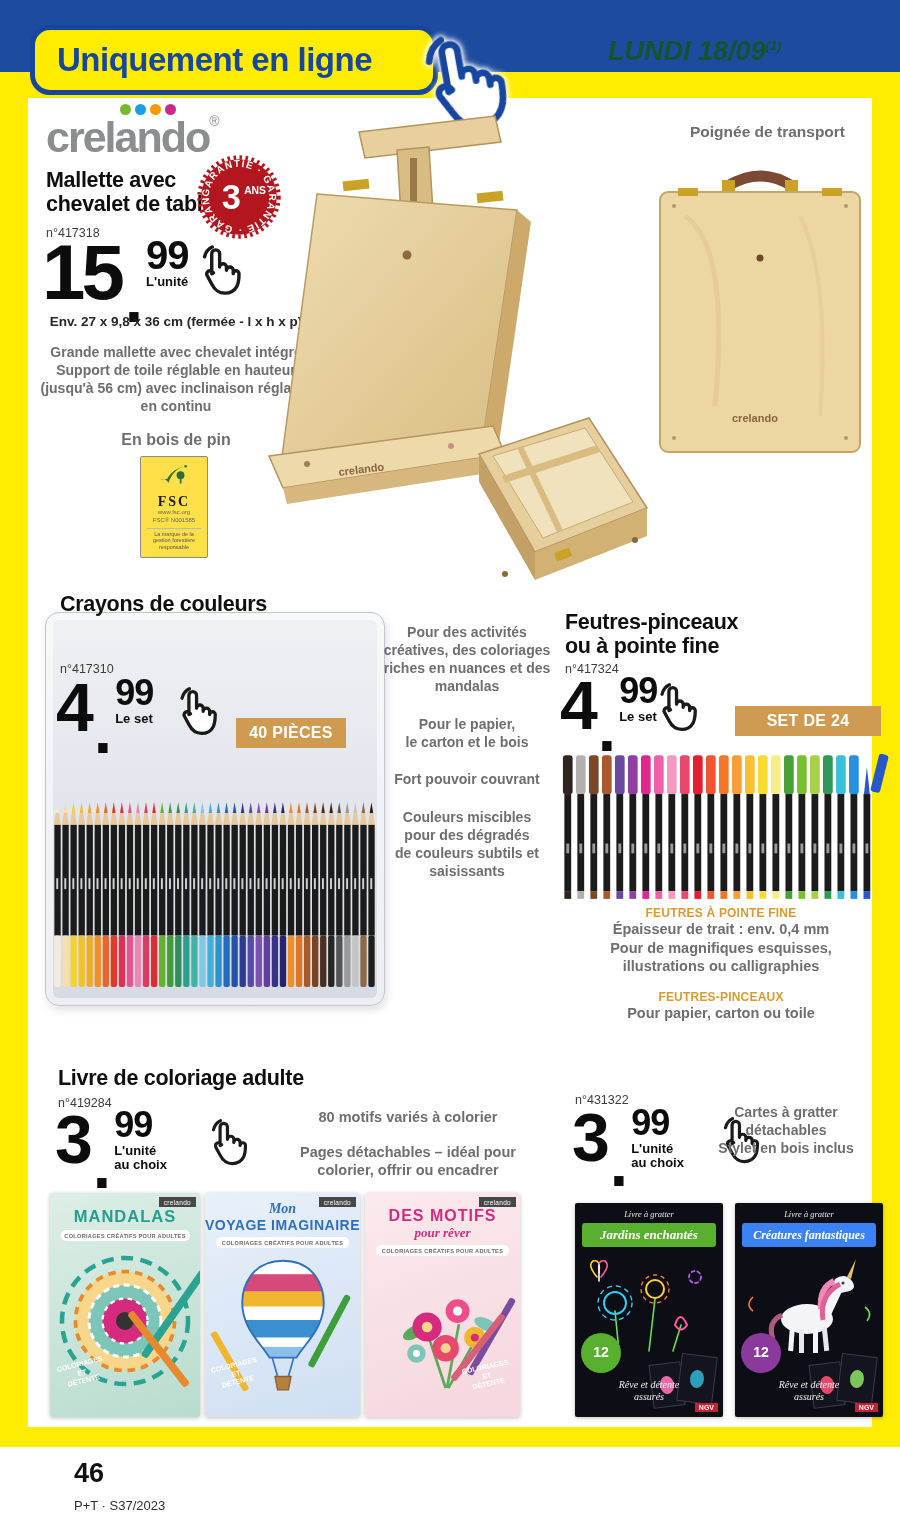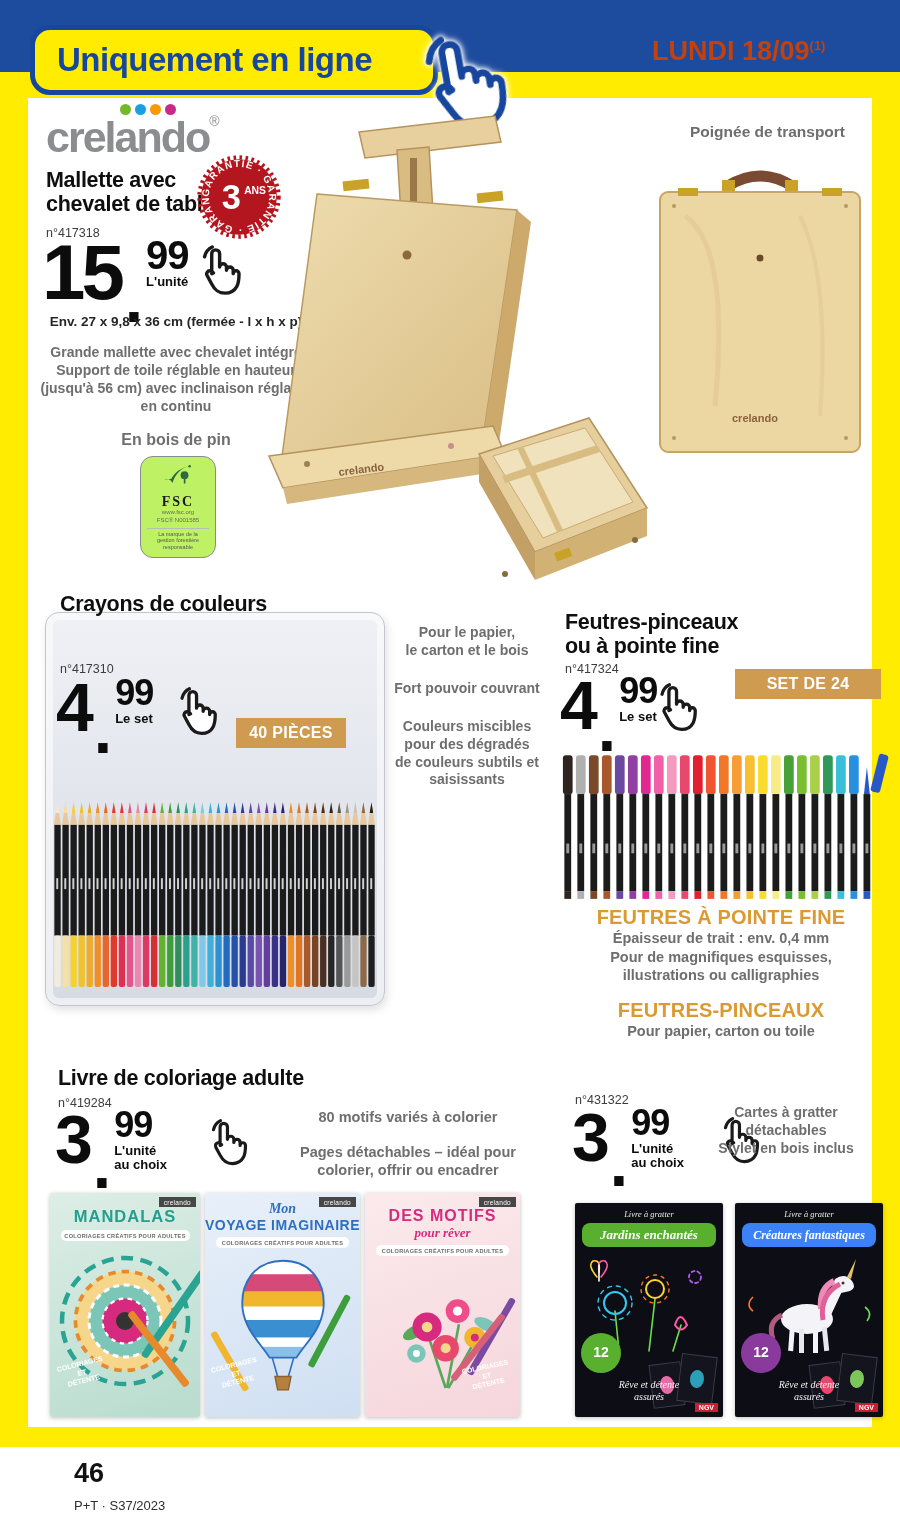--- a/index.html
+++ b/index.html
@@ -8,21 +8,21 @@
   .abs{position:absolute;}
   .pre{white-space:pre-line;}
 
   
   .frame{position:absolute;left:0;top:72px;width:900px;height:1375px;background:#ffec00;}
   .top-blue{position:absolute;left:0;top:0;width:900px;height:72px;background:#1d4b9e;}
   .panel{position:absolute;left:28px;top:98px;width:844px;height:1329px;background:#fff;}
   .pill{position:absolute;left:30px;top:25px;width:408px;height:70px;background:#ffec00;
         border:5px solid #17469e;border-radius:20px;display:flex;align-items:center;
         padding-left:22px;box-sizing:border-box;font-size:33px;font-weight:900;color:#17469e;letter-spacing:-.5px;}
-  .date{position:absolute;left:652px;top:36px;color:#c2410c;font-size:27px;font-weight:900;}
+  .date{position:absolute;left:608px;top:36px;color:#14532d;font-size:27px;font-weight:900;font-style:italic;}
   .date sup{font-size:13px;font-weight:700;}
 
   
   .logo{position:absolute;left:46px;top:104px;height:64px;}
   .logo-text{font-size:43px;font-weight:700;color:#8b8d90;letter-spacing:-2px;line-height:1;display:inline-block;padding-top:12px;}
   .reg{font-size:14px;color:#8b8d90;vertical-align:26px;}
   .dots{position:absolute;left:74px;top:0;display:flex;gap:4px;}
   .dot{width:11px;height:11px;border-radius:50%;display:inline-block;}
 
   .prod-title{font-weight:900;color:#0f0f0f;font-size:21.5px;line-height:1.12;letter-spacing:-.3px;white-space:pre-line;}
@@ -34,44 +34,44 @@
   .p-cents{font-size:40px;line-height:.85;letter-spacing:-1px;}
   .p-unit{font-size:13px;font-weight:800;margin-top:3px;line-height:1.1;}
   .price-sm .p-int{font-size:68px;}
   .price-sm .p-cents{font-size:36px;}
   .hand{color:#1a1a1a;}
   .banner-hand{color:#17469e;filter:drop-shadow(0 0 3px #fff) drop-shadow(0 0 2px #fff);}
 
   .gray{color:#6e6e6e;font-weight:800;text-align:center;font-size:14.5px;line-height:1.28;}
   .dims{font-size:13.5px;font-weight:800;color:#262626;text-align:center;}
   .badge-tan{background:#cf9b50;color:#fff;font-weight:900;font-size:16px;text-align:center;padding:6px 0;letter-spacing:.3px;}
-  .orange-h{color:#db9a30;font-weight:900;font-size:20px;text-align:center;letter-spacing:.2px;}
-
-  .fsc-box{position:absolute;left:140px;top:456px;width:76px;height:102px;border:1.5px solid #8a8a8a;
-           border-radius:13px;background:#bef264;text-align:center;box-sizing:border-box;padding-top:6px;}
+  .orange-h{color:#db9a30;font-weight:900;font-size:12px;text-align:center;letter-spacing:.2px;}
+
+  .fsc-box{position:absolute;left:140px;top:456px;width:68px;height:102px;border:1.5px solid #8a8a8a;
+           border-radius:2px;background:#fde047;text-align:center;box-sizing:border-box;padding-top:6px;}
   .fsc-acronym{font-family:"Liberation Serif",serif;font-weight:700;font-size:14px;letter-spacing:2px;color:#1a1a1a;line-height:1;}
   .fsc-small{font-size:6px;color:#666;line-height:1.3;}
   .fsc-tiny{font-size:5.5px;color:#555;line-height:1.25;border-top:1px solid #bbb;margin:3px 6px 0;padding-top:2px;}
 
   .tin{background:linear-gradient(180deg,#eff1f5 0%,#e3e6ed 45%,#d6dae2 100%);
        border:1px solid #c2c5ce;border-radius:14px;
        box-shadow:inset 0 0 0 7px rgba(255,255,255,.55),2px 4px 8px rgba(0,0,0,.12);}
 
   .cover{position:absolute;overflow:hidden;border-radius:2px;box-shadow:0 1px 4px rgba(0,0,0,.25);box-sizing:border-box;}
   .tag{position:absolute;top:4px;right:4px;background:#474747;color:#fff;font-size:6.5px;padding:1.5px 5px;letter-spacing:.3px;}
   .c-title{margin-top:14px;text-align:center;font-weight:900;font-size:16.5px;letter-spacing:1px;}
   .c-script{font-family:"Liberation Serif",serif;font-style:italic;font-weight:700;text-align:center;}
   .band{background:#fff;border-radius:5px;font-size:5.6px;color:#6a6a6a;font-weight:700;text-align:center;
         padding:2.5px 0;margin:4px auto 0;width:86%;letter-spacing:.3px;}
   .badge-circle{position:absolute;border-radius:50%;color:#fff;font-weight:800;display:flex;align-items:center;
         justify-content:center;text-align:center;white-space:pre-line;line-height:1.25;}
   .scratch{background:#0d0d16;color:#fff;}
   .scratch .hdr{font-size:8.5px;text-align:center;margin-top:6px;font-family:"Liberation Serif",serif;font-style:italic;color:#e8e8e8;}
   .ribbon{margin:4px auto 0;width:91%;height:24px;display:flex;align-items:center;justify-content:center;
-        font-family:"Liberation Serif",serif;font-style:italic;font-weight:700;font-size:13px;border-radius:8px;color:#fff;}
+        font-family:"Liberation Serif",serif;font-style:italic;font-weight:700;font-size:13px;border-radius:3px;color:#fff;}
   .scr-footer{position:absolute;bottom:14px;width:100%;text-align:center;font-family:"Liberation Serif",serif;
         font-style:italic;font-size:10px;white-space:pre-line;line-height:1.2;color:#f2f2f2;}
   .ngv{position:absolute;right:5px;bottom:5px;background:#c81e32;color:#fff;font-size:7px;font-weight:700;padding:1px 4px;}
   .mini-card{position:absolute;background:#14141e;border:1px solid #3a3a4a;}
   .mini-dot{position:absolute;left:50%;top:50%;width:14px;height:18px;border-radius:50%;transform:translate(-50%,-50%);}
 
   .page-num{font-size:27px;font-weight:900;color:#111;}
   .edition{font-size:13px;color:#2e2e2e;}
 </style>
 </head>
@@ -425,20 +425,24 @@
         <rect x="312.10" y="138" width="6.4" height="52" rx="2" fill="#8a6a48"></rect>
         <polygon points="319.85,26 326.85,26 323.35,3" fill="#e9c99b"></polygon>
         <polygon points="321.55,14 325.15,14 323.35,3" fill="#1e1e1e"></polygon>
         <rect x="320.25" y="26" width="6.4" height="112" fill="#1b1b1b"></rect>
         <rect x="322.15" y="80" width="2" height="11" fill="#cfcfcf"></rect>
         <rect x="320.25" y="138" width="6.4" height="52" rx="2" fill="#1e1e1e"></rect>
       </svg>
   </div>
 
   <div class="abs" style="left:378px;top:624px;width:178px">
+    <p class="gray pre" style="margin:0 0 20px;font-size:14px">Pour des activités
+créatives, des coloriages
+riches en nuances et des
+mandalas</p>
     <p class="gray pre" style="margin:0 0 20px;font-size:14px">Pour le papier,
 le carton et le bois</p>
     <p class="gray pre" style="margin:0 0 20px;font-size:14px">Fort pouvoir couvrant</p>
     <p class="gray pre" style="margin:0;font-size:14px">Couleurs miscibles
 pour des dégradés
 de couleurs subtils et
 saisissants</p>
   </div>
 
   <div class="abs prod-title" style="left:565px;top:610px">Feutres-pinceaux
@@ -448,21 +452,21 @@
     <span class="p-int">4</span>
       <span class="p-dot">.</span>
     <span class="p-col">
       <span class="p-cents">99</span>
       <span class="p-unit">Le set</span>
     </span>
   </div>
   <svg class="abs hand" style="left:648px;top:680px" width="52" height="56" viewBox="0 0 40 44">
       <use href="#hand-icon"></use>
     </svg>
-  <div class="abs badge-tan" style="left:735px;top:669px;width:146px">SET DE 24</div>
+  <div class="abs badge-tan" style="left:735px;top:706px;width:146px">SET DE 24</div>
   <div class="abs" style="left:560px;top:750px">
     <svg width="330" height="158" viewBox="0 0 340 160">
         <rect x="3" y="4" width="10" height="40" rx="3" fill="#2e2420"></rect>
         <rect x="4.50" y="44" width="7" height="100" fill="#1b1b1b"></rect>
         <rect x="6.50" y="95" width="3" height="10" fill="#999"></rect>
         <rect x="4.50" y="144" width="7" height="8" fill="#2e2420"></rect>
         <rect x="16.4" y="4" width="10" height="40" rx="3" fill="#b0b0b0"></rect>
         <rect x="17.90" y="44" width="7" height="100" fill="#1b1b1b"></rect>
         <rect x="19.90" y="95" width="3" height="10" fill="#999"></rect>
         <rect x="17.90" y="144" width="7" height="8" fill="#b0b0b0"></rect>

